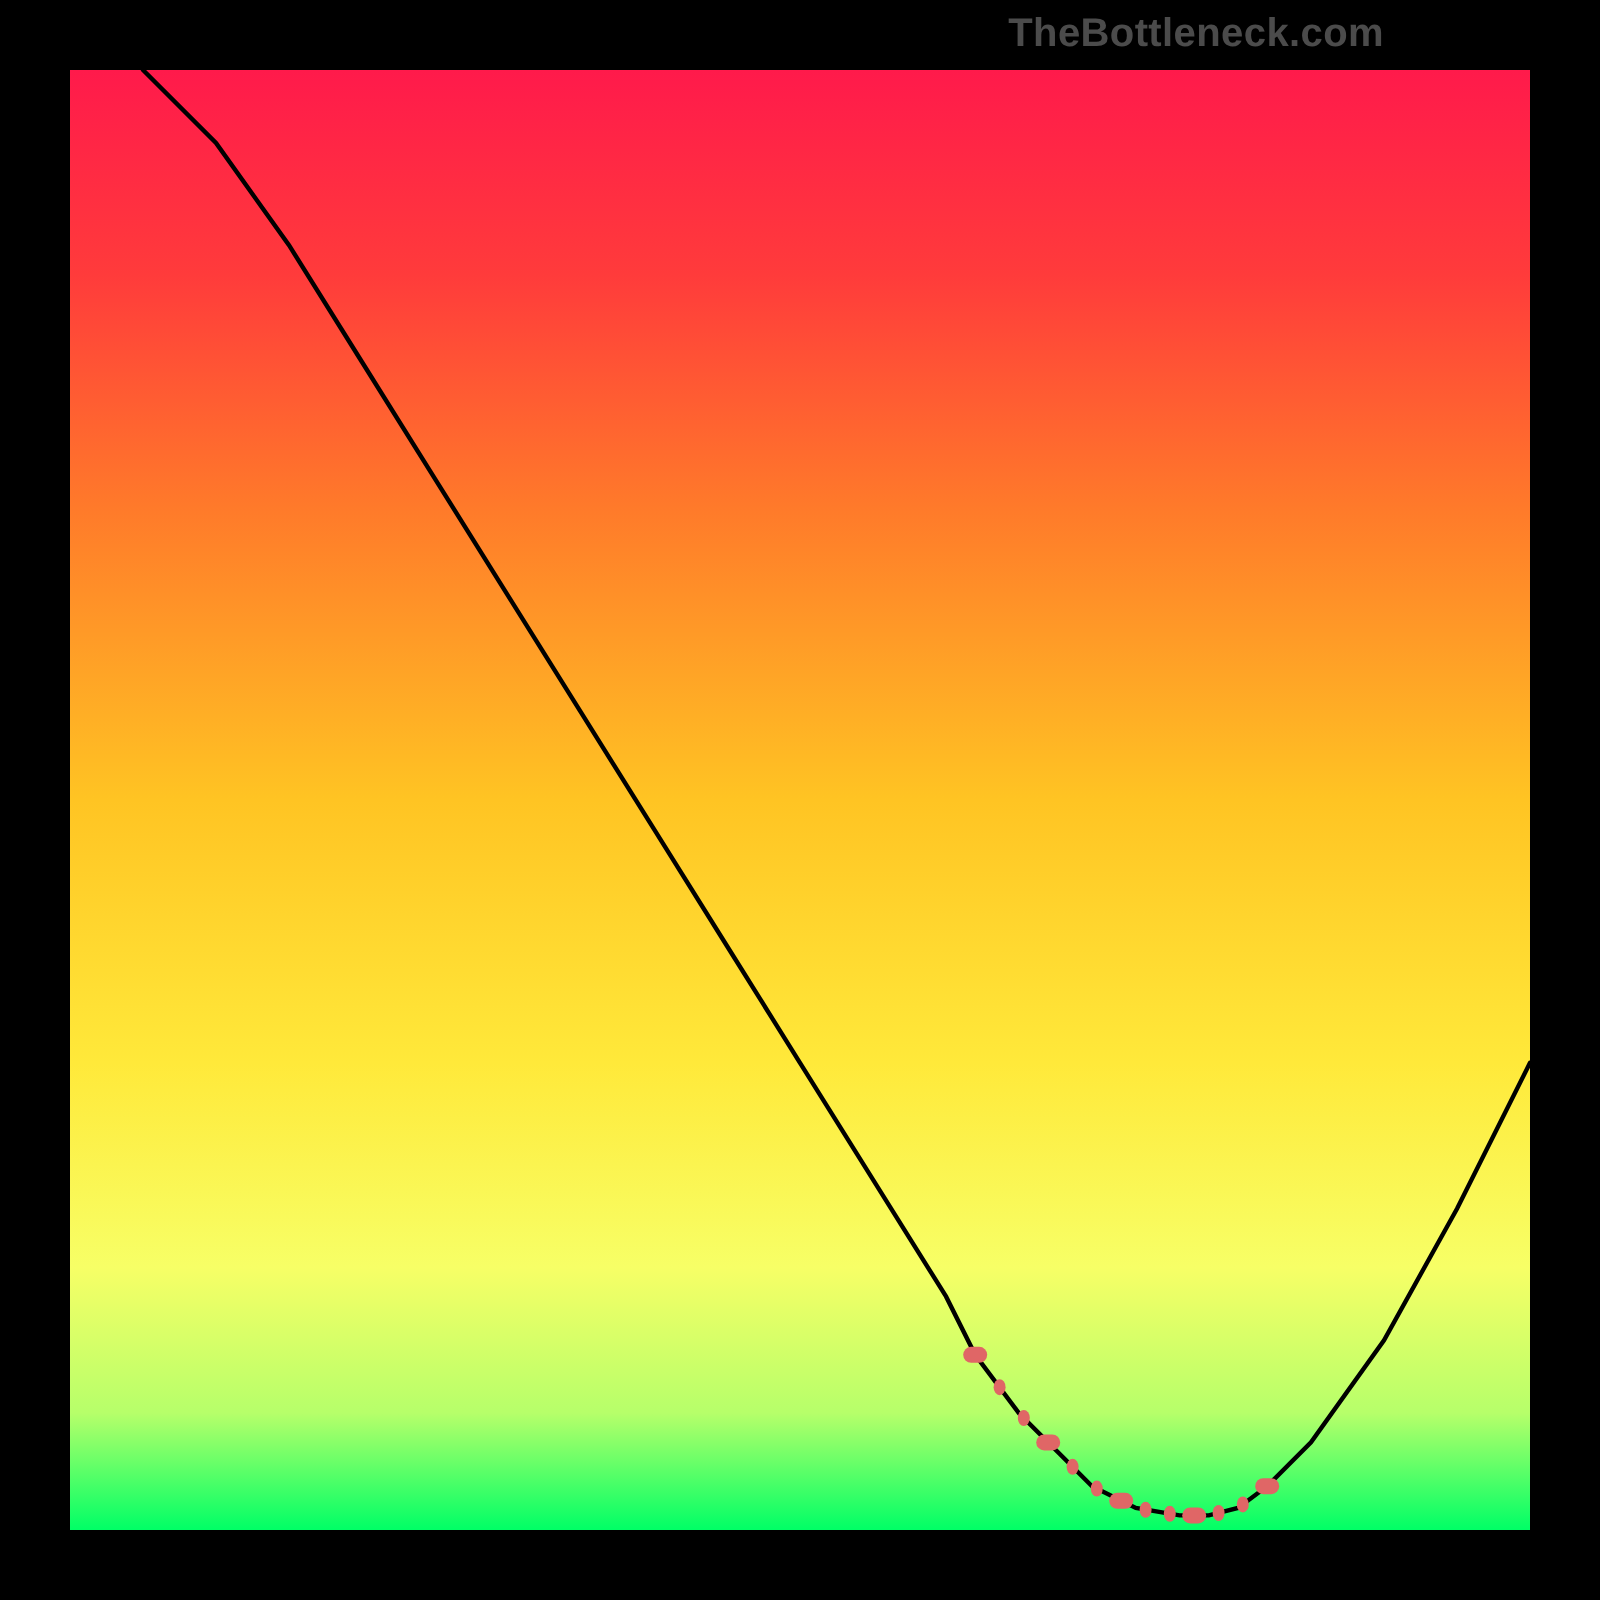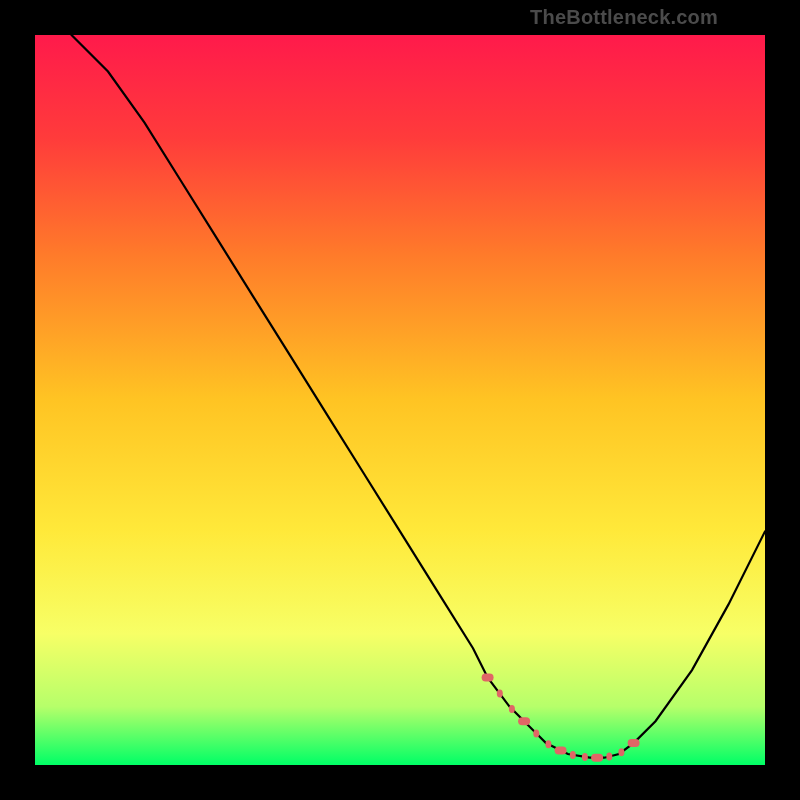--- a/index.html
+++ b/index.html
@@ -11,21 +11,20 @@
     overflow: hidden;
     font-family: Arial, Helvetica, sans-serif;
   }
   .frame {
     position: absolute;
     top: 0;
     left: 0;
     width: 706px;
     height: 800px;
     background: #000;
-    padding-left: 26px;
   }
   .plot {
     position: absolute;
     top: 35px;
     left: 35px;
     width: 730px;
     height: 730px;
   }
   .watermark {
     position: absolute;

